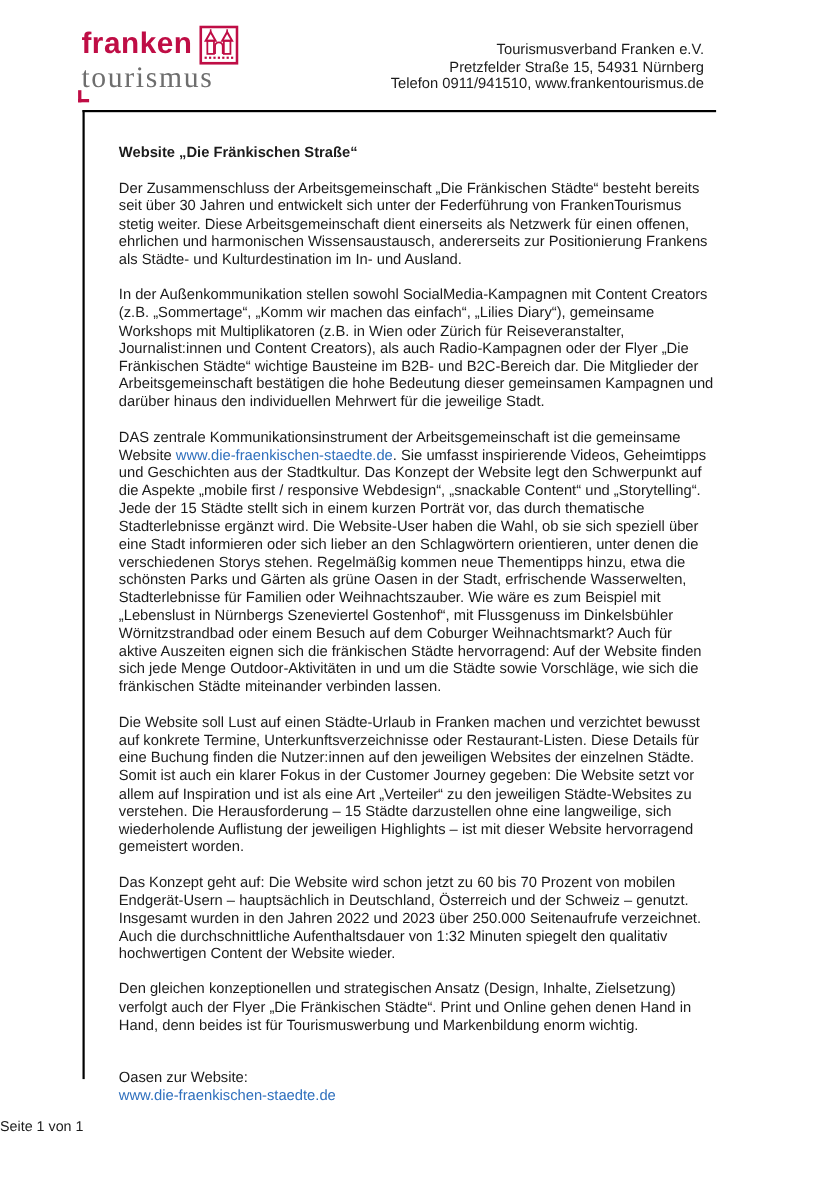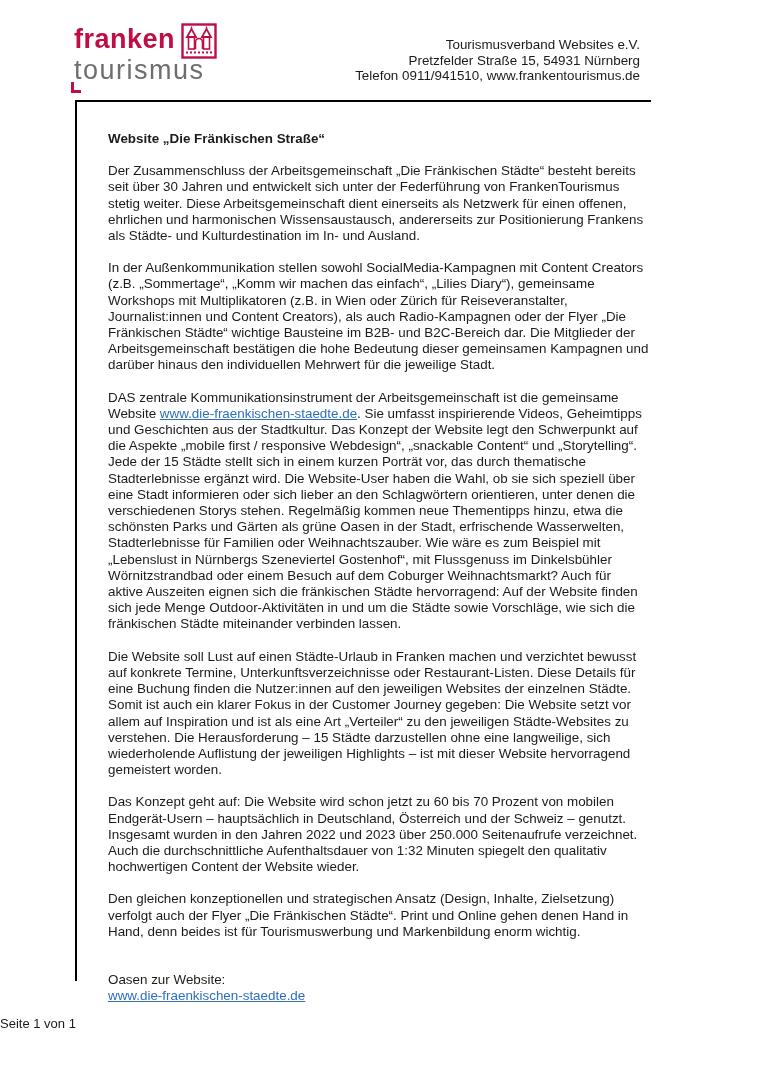--- a/index.html
+++ b/index.html
@@ -10,21 +10,21 @@
   }
   
   .logo{position:absolute;left:74px;top:24px;width:150px;}
   .logo-franken{
     color:#bf0d45;font-weight:bold;font-size:27px;line-height:30px;
     letter-spacing:0.5px;display:inline-block;
   }
   .castle-icon{position:absolute;left:107px;top:-1px;}
   .logo-tourismus{
     color:#6e6e6e;font-weight:400;font-size:27px;line-height:28px;
-    letter-spacing:1.5px;margin-top:2px;
+    letter-spacing:1.5px;margin-top:2px;font-family:Liberation Serif, serif;
   }
   .logo-corner{
     position:absolute;left:-3px;top:58px;width:7px;height:8px;
     border-left:3px solid #bf0d45;border-bottom:3px solid #bf0d45;
   }
   
   .address{
     position:absolute;right:124px;top:37px;text-align:right;
     font-size:13.4px;line-height:15.6px;color:#1b1b1b;
   }
@@ -33,21 +33,21 @@
     position:absolute;left:75px;top:100px;width:574px;height:879px;
     border-top:2px solid #000;border-left:2px solid #000;
   }
   
   .content{
     position:absolute;left:108px;top:131px;width:541px;
     font-size:13.4px;line-height:16.2px;color:#1b1b1b;
   }
   .doc-title{font-weight:bold;margin:0 0 16px 0;font-size:13.4px;}
   .content p{margin:0 0 16px 0;}
-  a.doc-link{color:#2e6fbd;text-decoration:underline;cursor:pointer;}
+  a.doc-link{color:#2e6fbd;cursor:pointer;}
   .link-section{margin-top:32px;}
   .link-section .label{margin:0;}
   
   .footer{
     position:absolute;left:0;top:1016px;width:100%;
     font-size:13px;color:#1b1b1b;
   }
 </style>
 </head>
 <body>
@@ -75,21 +75,21 @@
           <rect x="25" y="28.5" width="2" height="2"></rect>
           <rect x="29" y="28.5" width="2" height="2"></rect>
         </g>
       </svg>
     </span>
     <div class="logo-tourismus">tourismus</div>
     <span class="logo-corner"></span>
   </div>
 
   <div class="address">
-    <div>Tourismusverband Websites e.V.</div>
+    <div>Tourismusverband Franken e.V.</div>
     <div>Pretzfelder Straße 15, 54931 Nürnberg</div>
     <div>Telefon 0911/941510, www.frankentourismus.de</div>
   </div>
 
   <div class="frame"></div>
 
   <div class="content">
     <p class="doc-title">Website „Die Fränkischen Straße“</p>
 
     <p>Der Zusammenschluss der Arbeitsgemeinschaft „Die Fränkischen Städte“ besteht bereits seit über 30 Jahren und entwickelt sich unter der Federführung von FrankenTourismus stetig weiter. Diese Arbeitsgemeinschaft dient einerseits als Netzwerk für einen offenen, ehrlichen und harmonischen Wissensaustausch, andererseits zur Positionierung Frankens als Städte- und Kulturdestination im In- und Ausland.</p>

